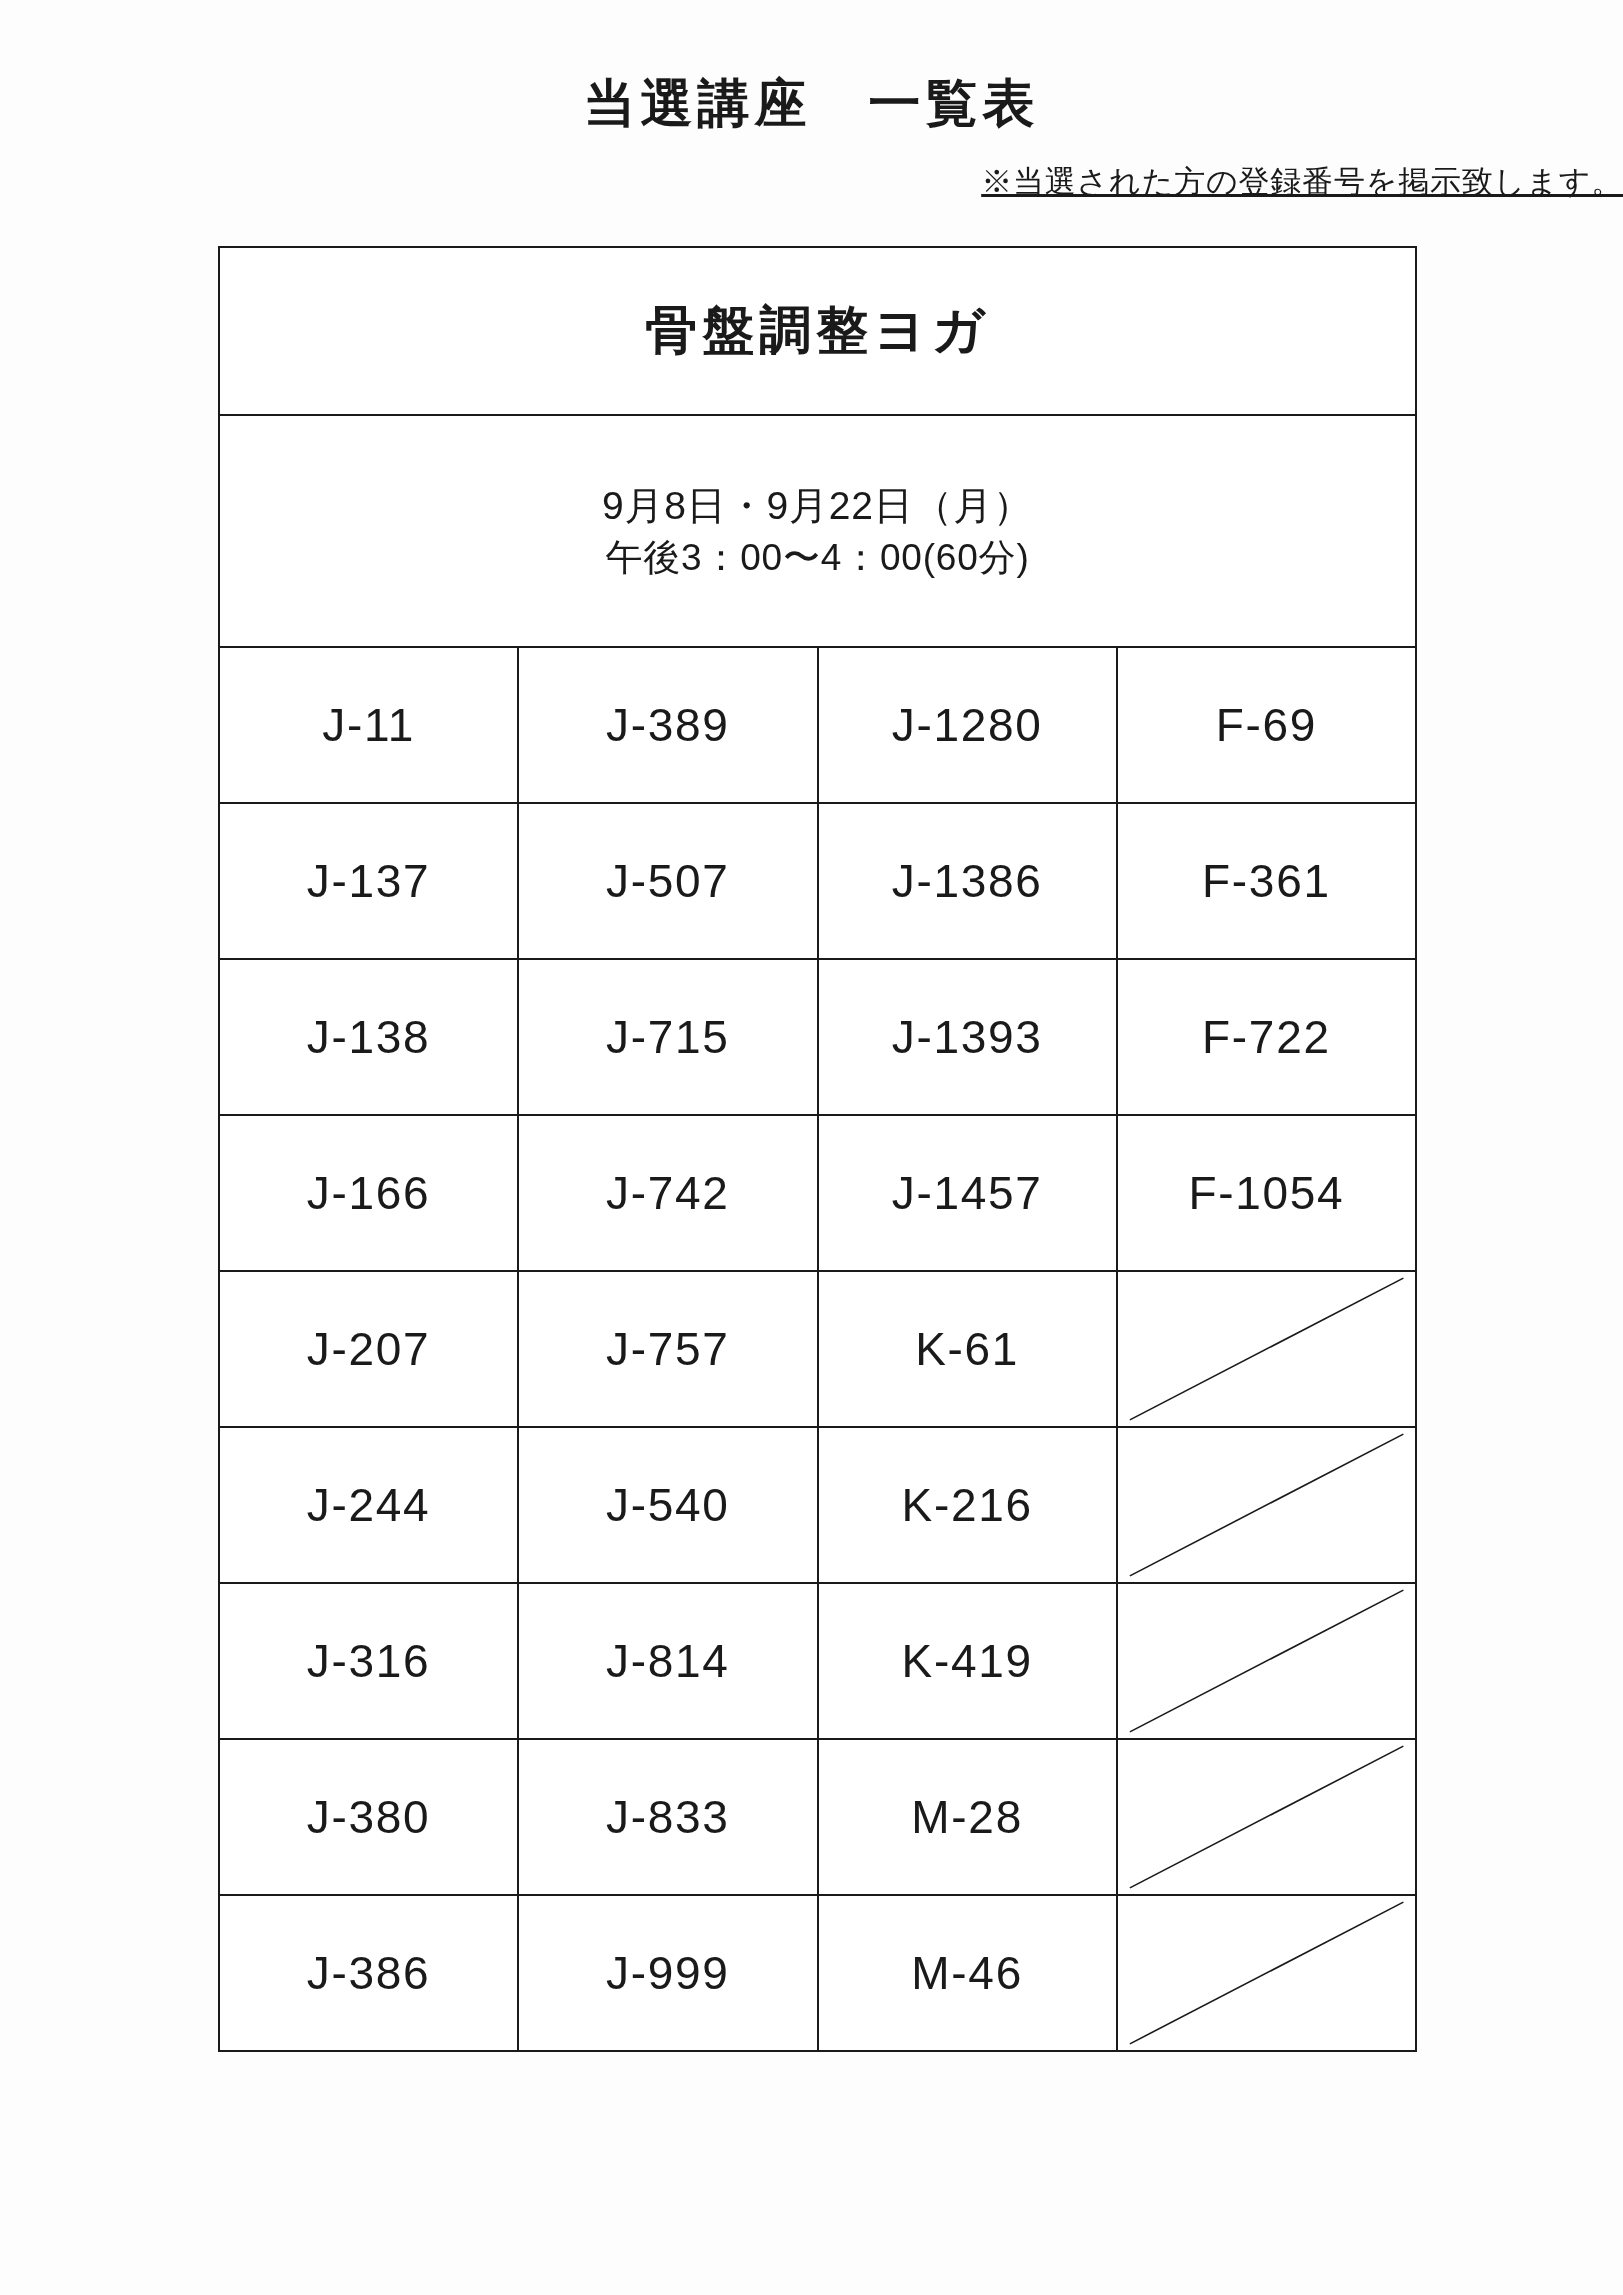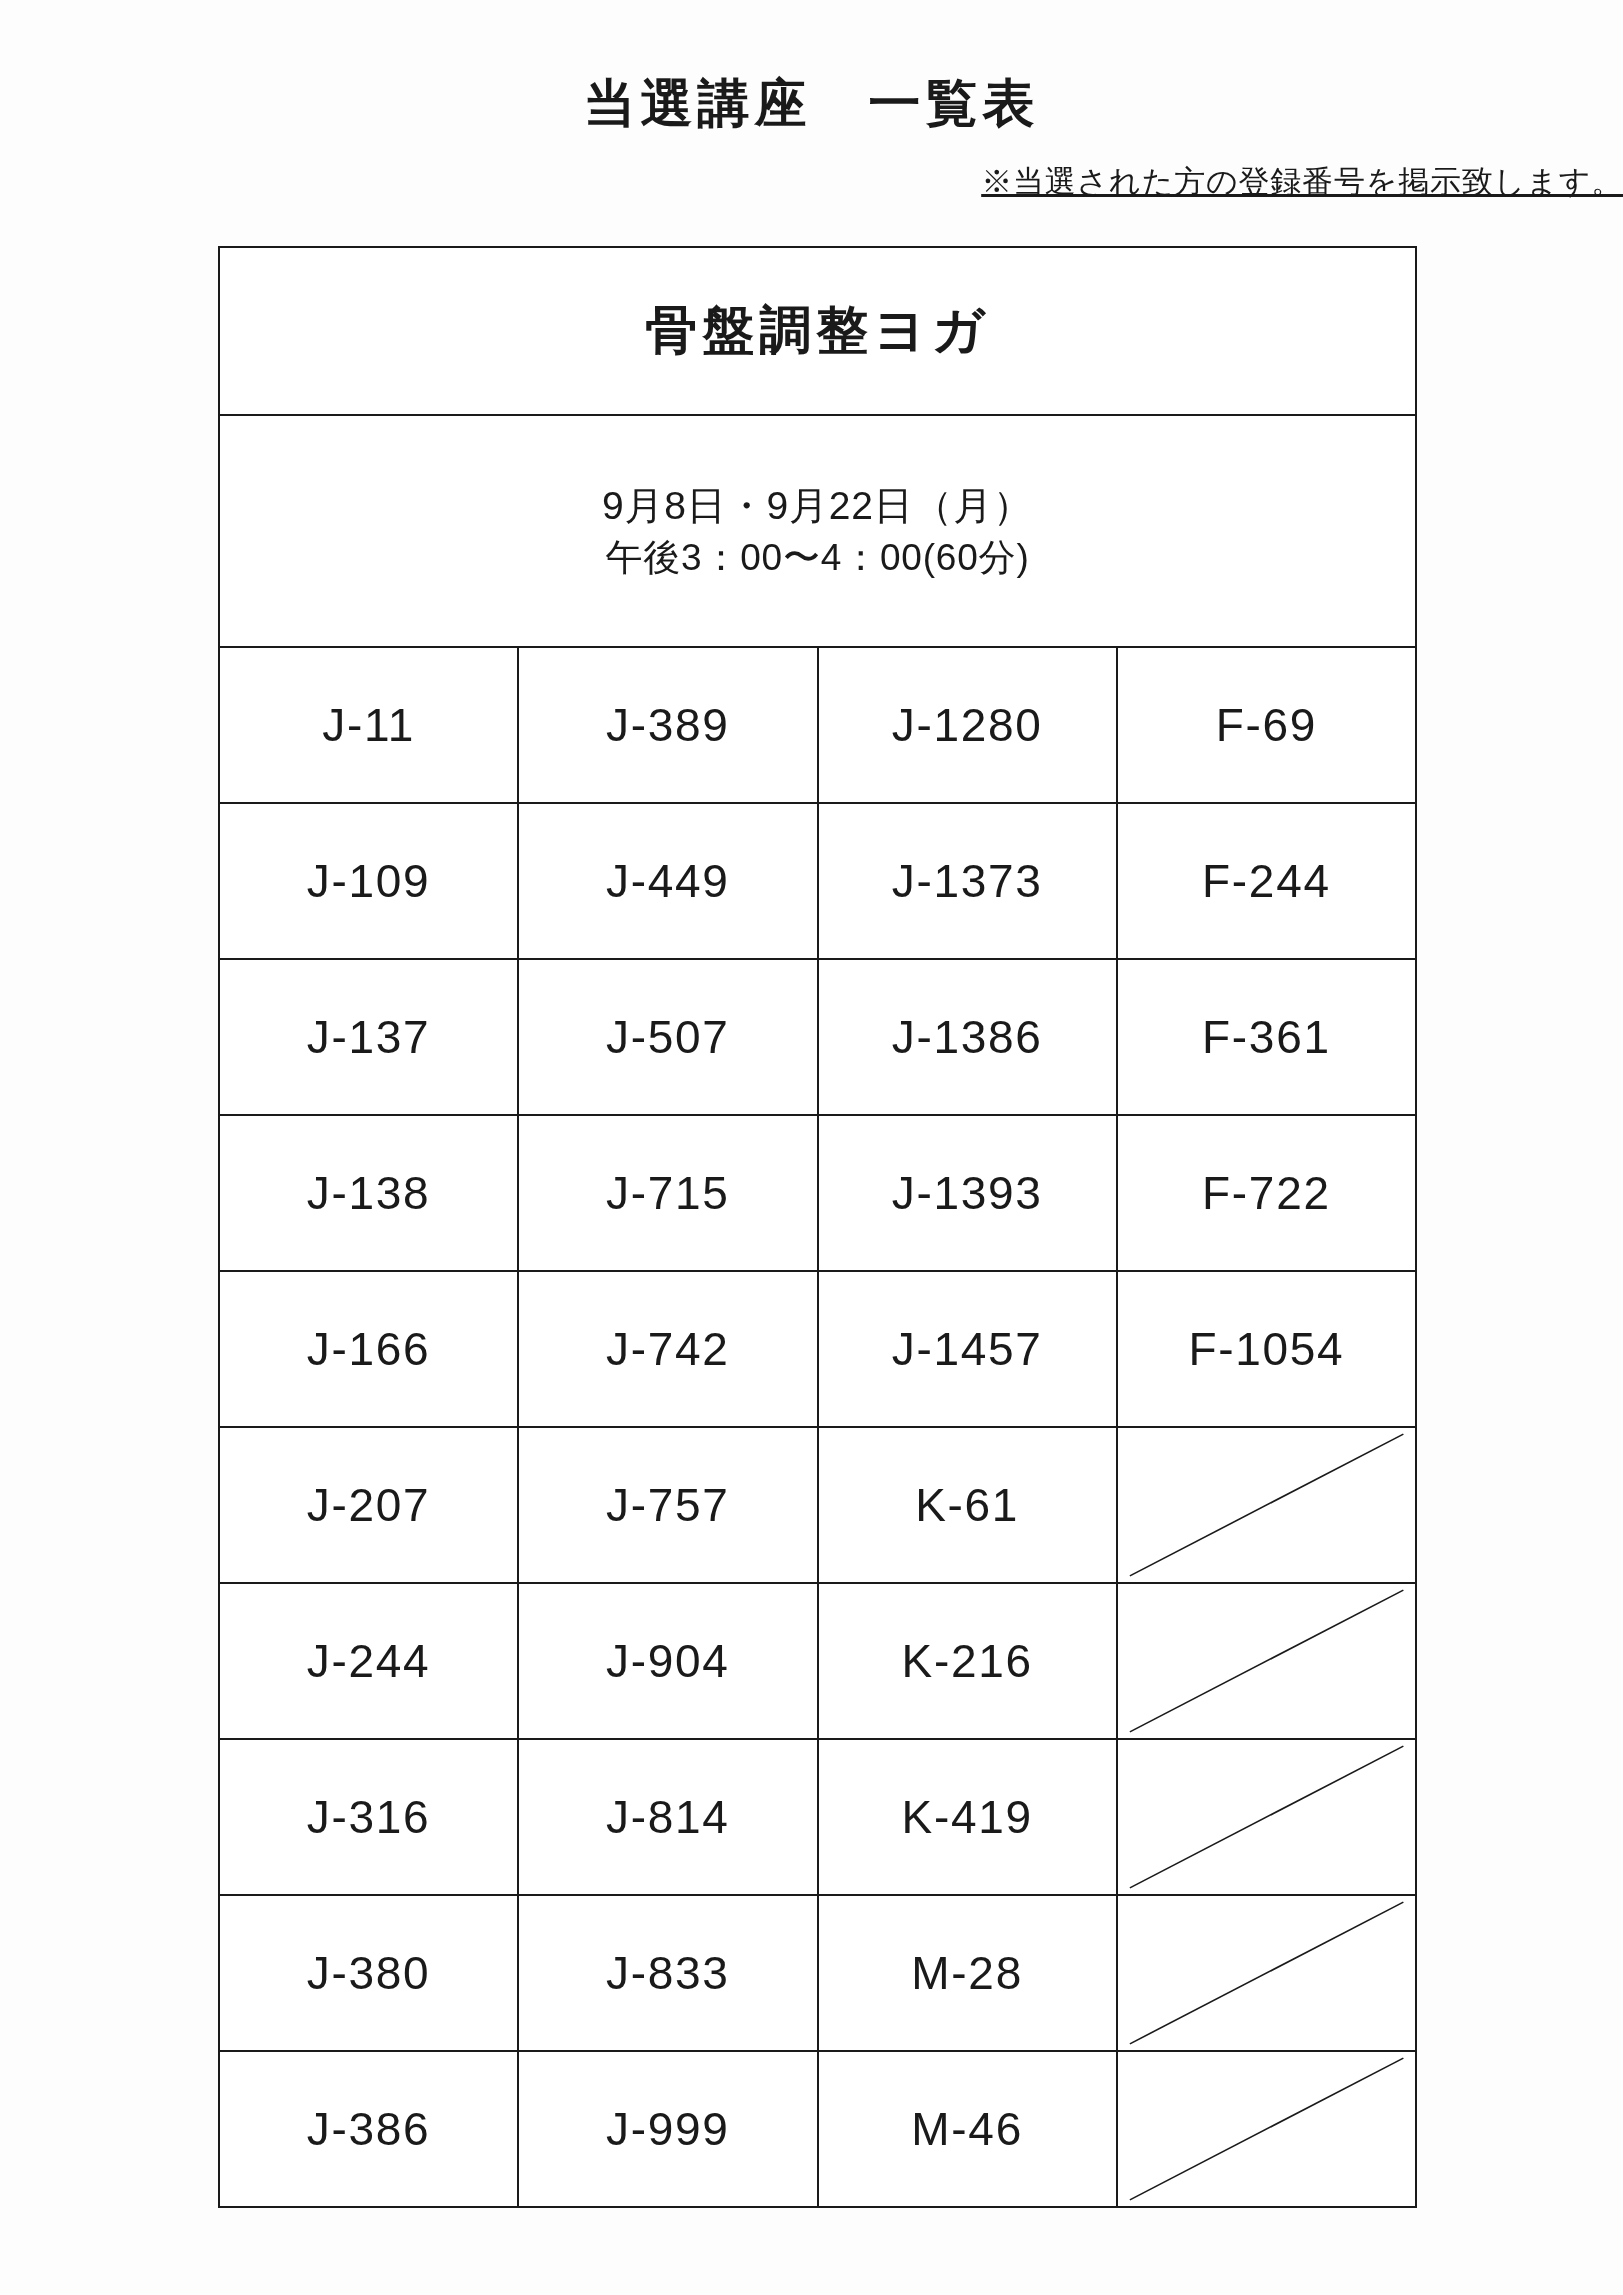--- a/index.html
+++ b/index.html
@@ -121,26 +121,20 @@
           </td>
         </tr>
 
         <tr>
           <td class="code">J-11</td>
           <td class="code">J-389</td>
           <td class="code">J-1280</td>
           <td class="code">F-69</td>
         </tr>
         <tr>
-          <td class="code">J-109</td>
-          <td class="code">J-449</td>
-          <td class="code">J-1373</td>
-          <td class="code">F-244</td>
-        </tr>
-        <tr>
           <td class="code">J-137</td>
           <td class="code">J-507</td>
           <td class="code">J-1386</td>
           <td class="code">F-361</td>
         </tr>
         <tr>
           <td class="code">J-138</td>
           <td class="code">J-715</td>
           <td class="code">J-1393</td>
           <td class="code">F-722</td>
@@ -156,21 +150,21 @@
           <td class="code">J-757</td>
           <td class="code">K-61</td>
           <td class="code empty">
             <svg viewBox="0 0 100 100" preserveAspectRatio="none">
               <line x1="4" y1="96" x2="96" y2="4" stroke="#1a1a1a" stroke-width="1.6" vector-effect="non-scaling-stroke"></line>
             </svg>
           </td>
         </tr>
         <tr>
           <td class="code">J-244</td>
-          <td class="code">J-904</td>
+          <td class="code">J-540</td>
           <td class="code">K-216</td>
           <td class="code empty">
             <svg viewBox="0 0 100 100" preserveAspectRatio="none">
               <line x1="4" y1="96" x2="96" y2="4" stroke="#1a1a1a" stroke-width="1.6" vector-effect="non-scaling-stroke"></line>
             </svg>
           </td>
         </tr>
         <tr>
           <td class="code">J-316</td>
           <td class="code">J-814</td>

